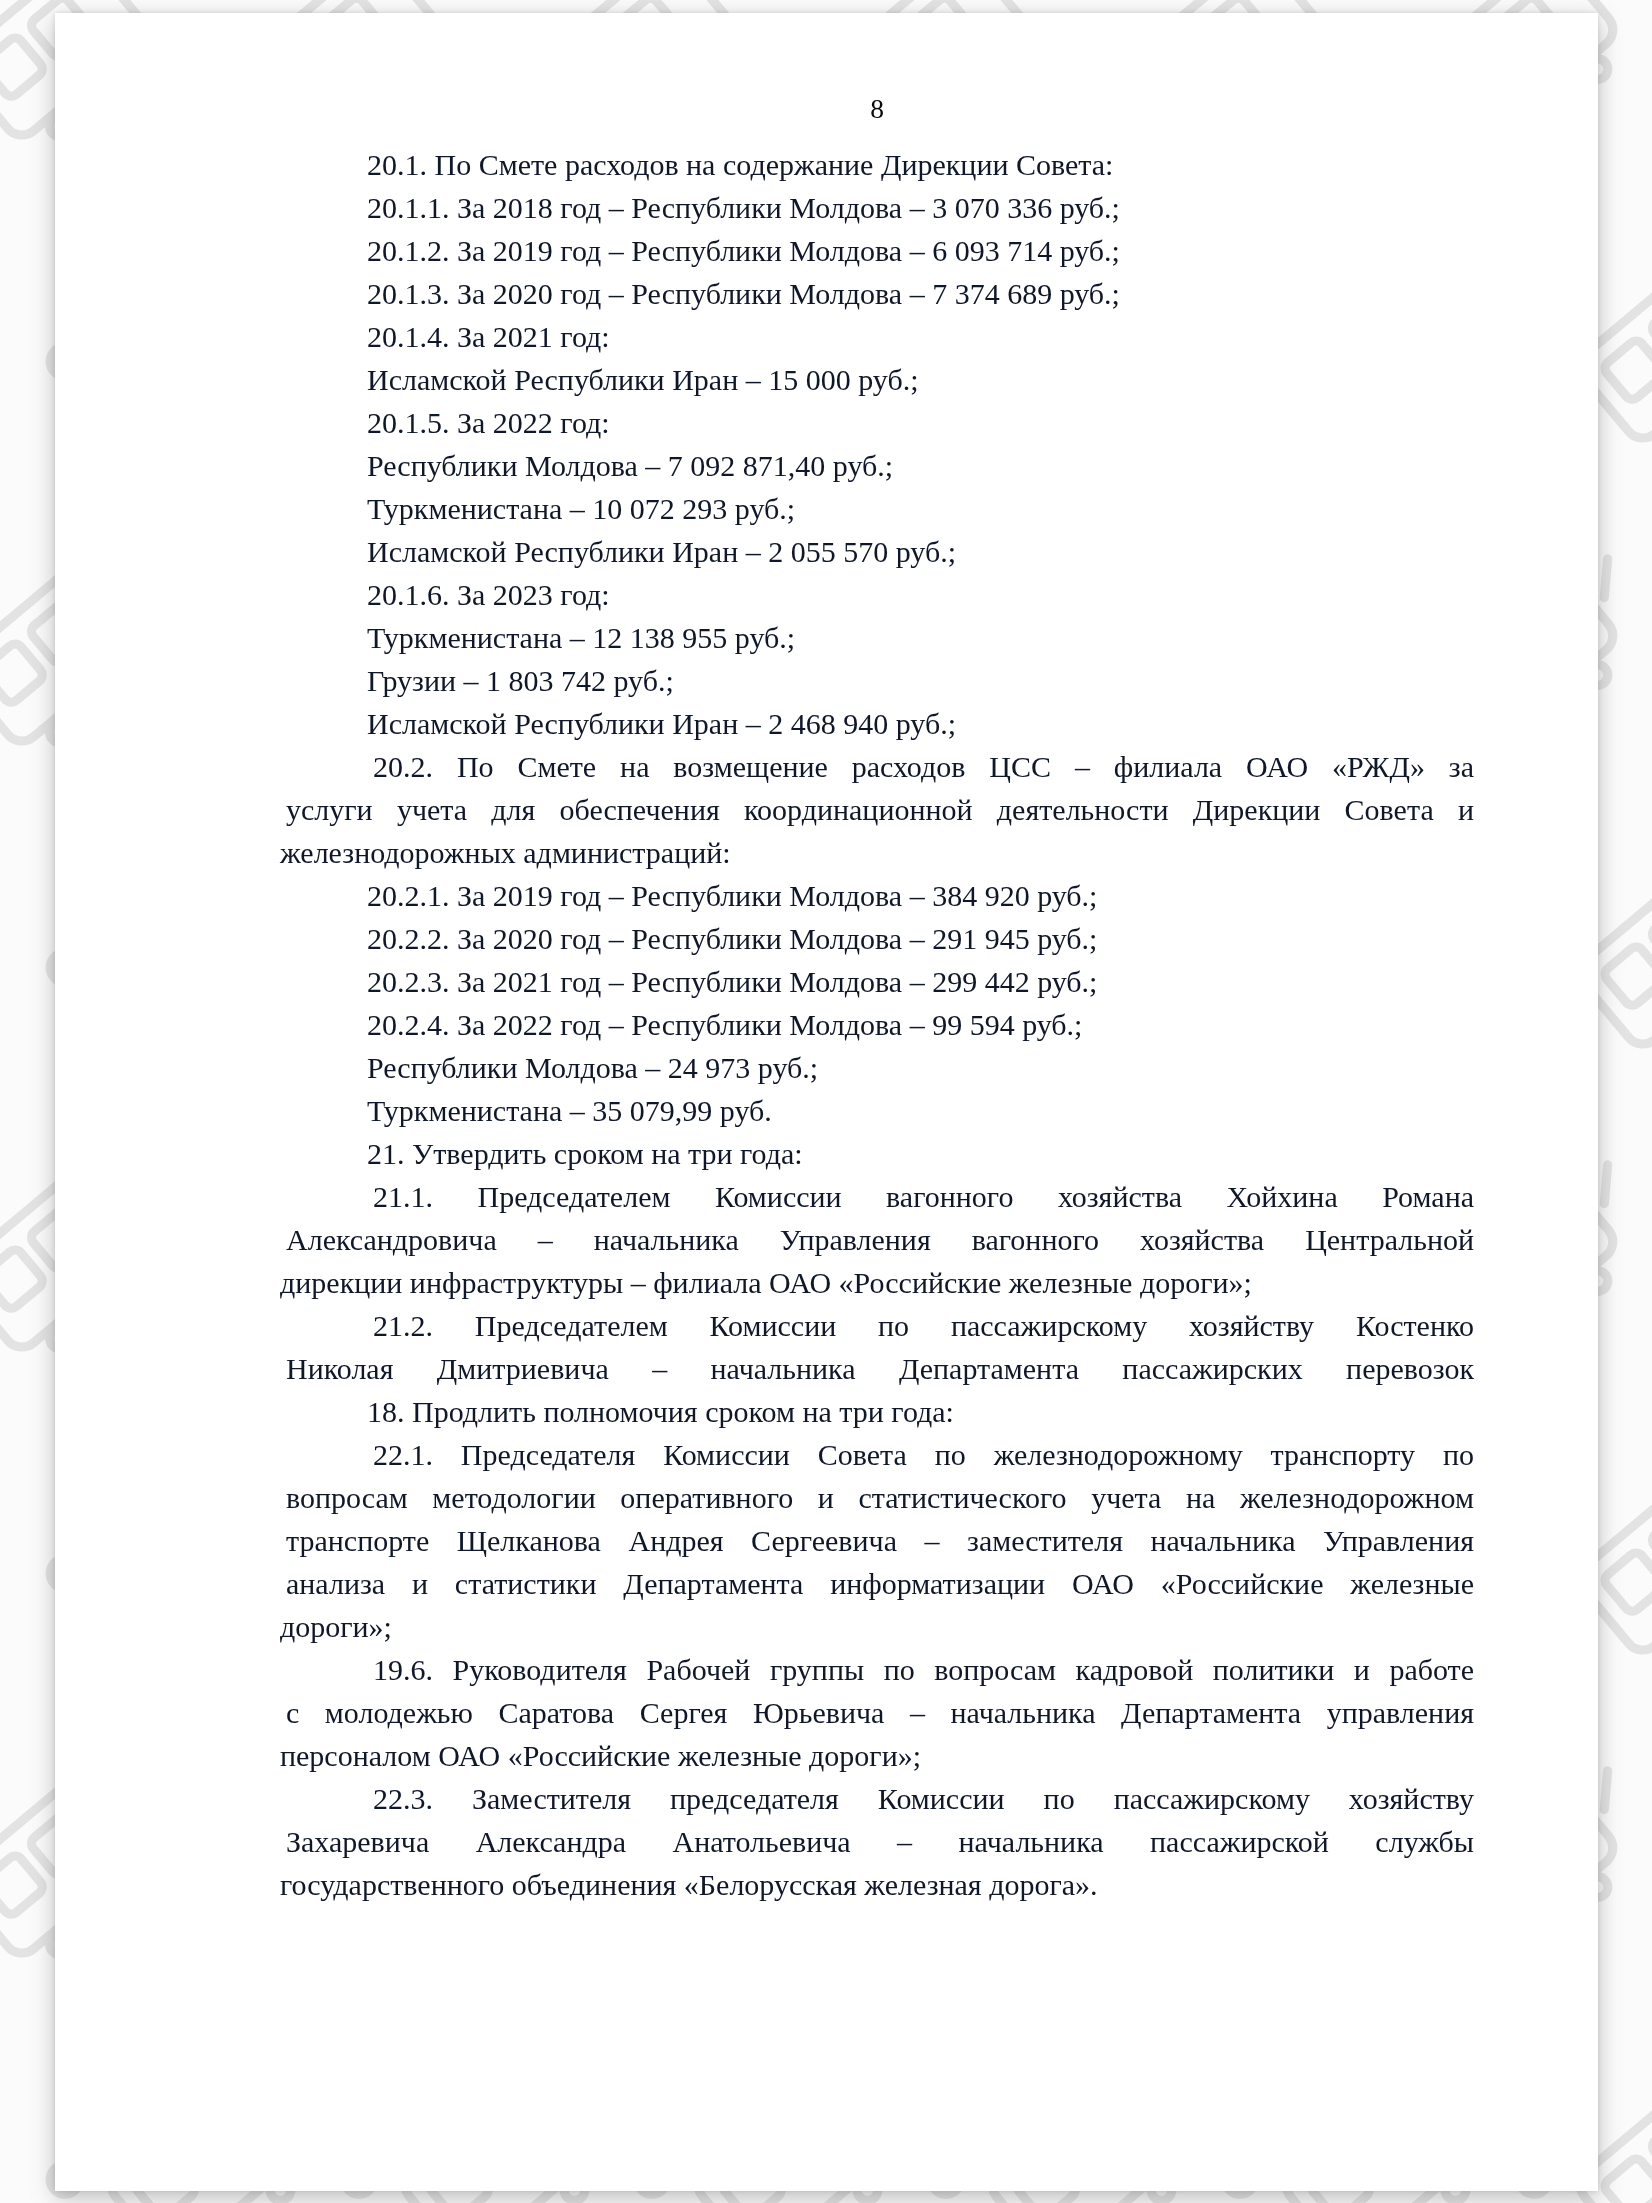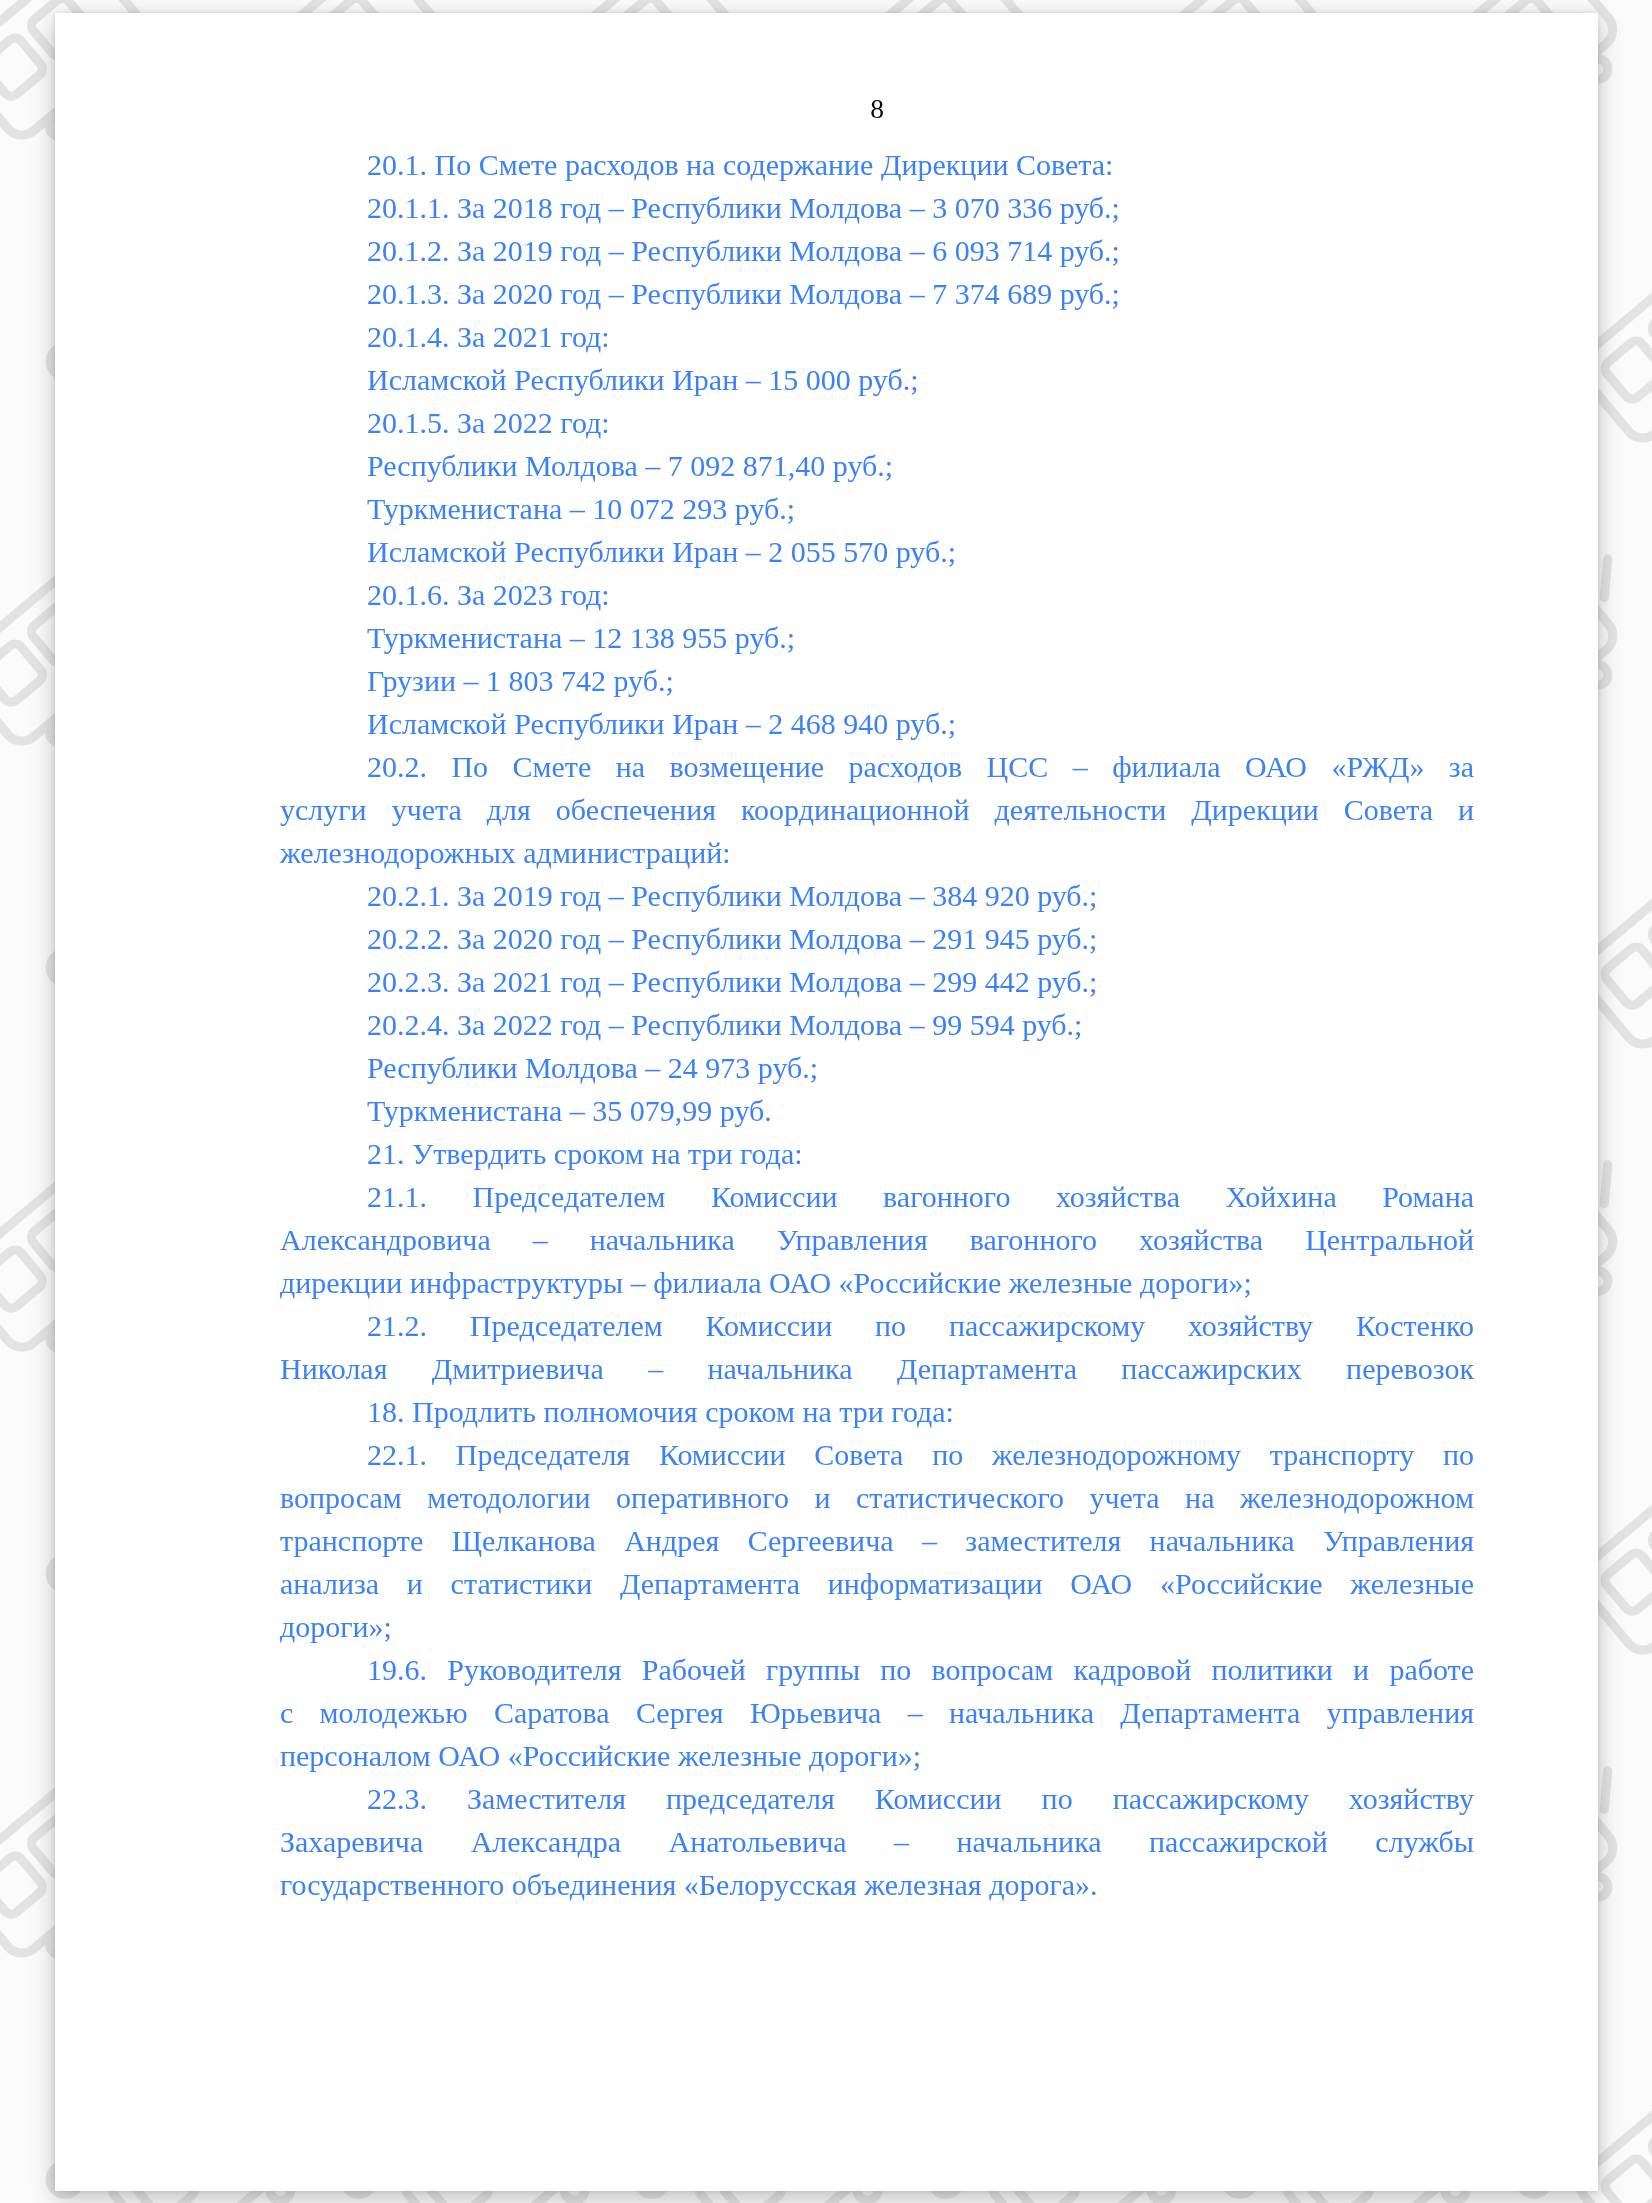--- a/index.html
+++ b/index.html
@@ -46,36 +46,37 @@
     text-align: center;
     font-size: 27.5px;
     line-height: 33px;
     color: #0a0a0a;
   }
   .content {
     position: absolute;
     left: 225px;
     top: 130px;
     width: 1194px;
-    color: #3b82f6;
+    color: #0f172a;
     font-size: 30px;
     line-height: 43px;
   }
   .para {
     margin: 0;
     padding: 0;
   }
   .ln {
     display: block;
     white-space: nowrap; 
   }
   .ln.jl {
     white-space: normal;
     text-align: justify;
     text-align-last: justify;
+    margin-left: 6px;
   }
   .ln.first {
     padding-left: 87px;
   }
 </style>
 </head>
 <body>
 
 <div class="bg" id="bg">
   <svg width="0" height="0" style="position:absolute" aria-hidden="true">

